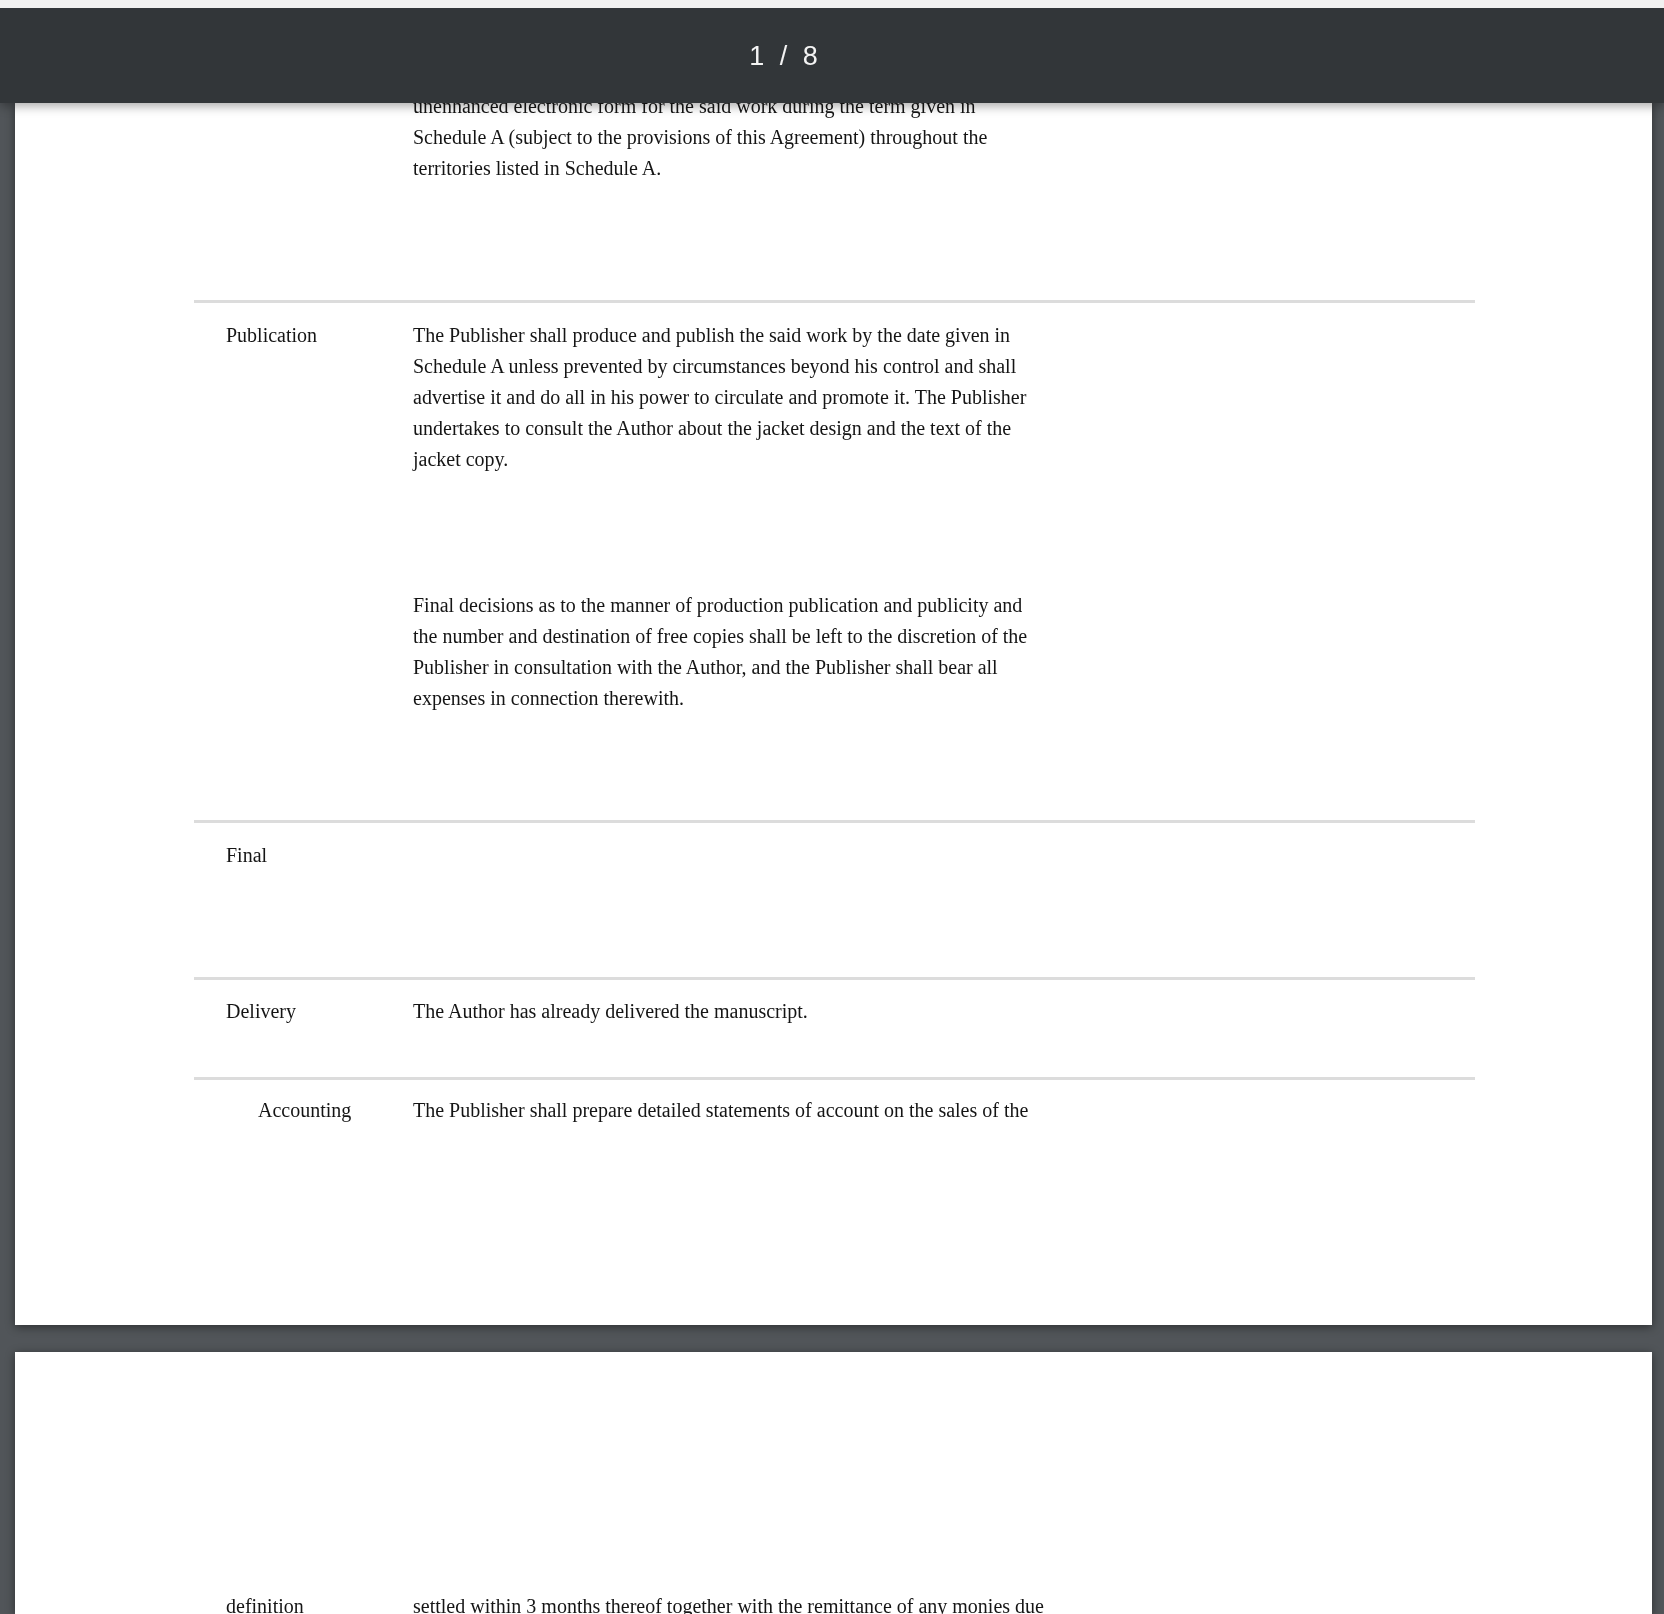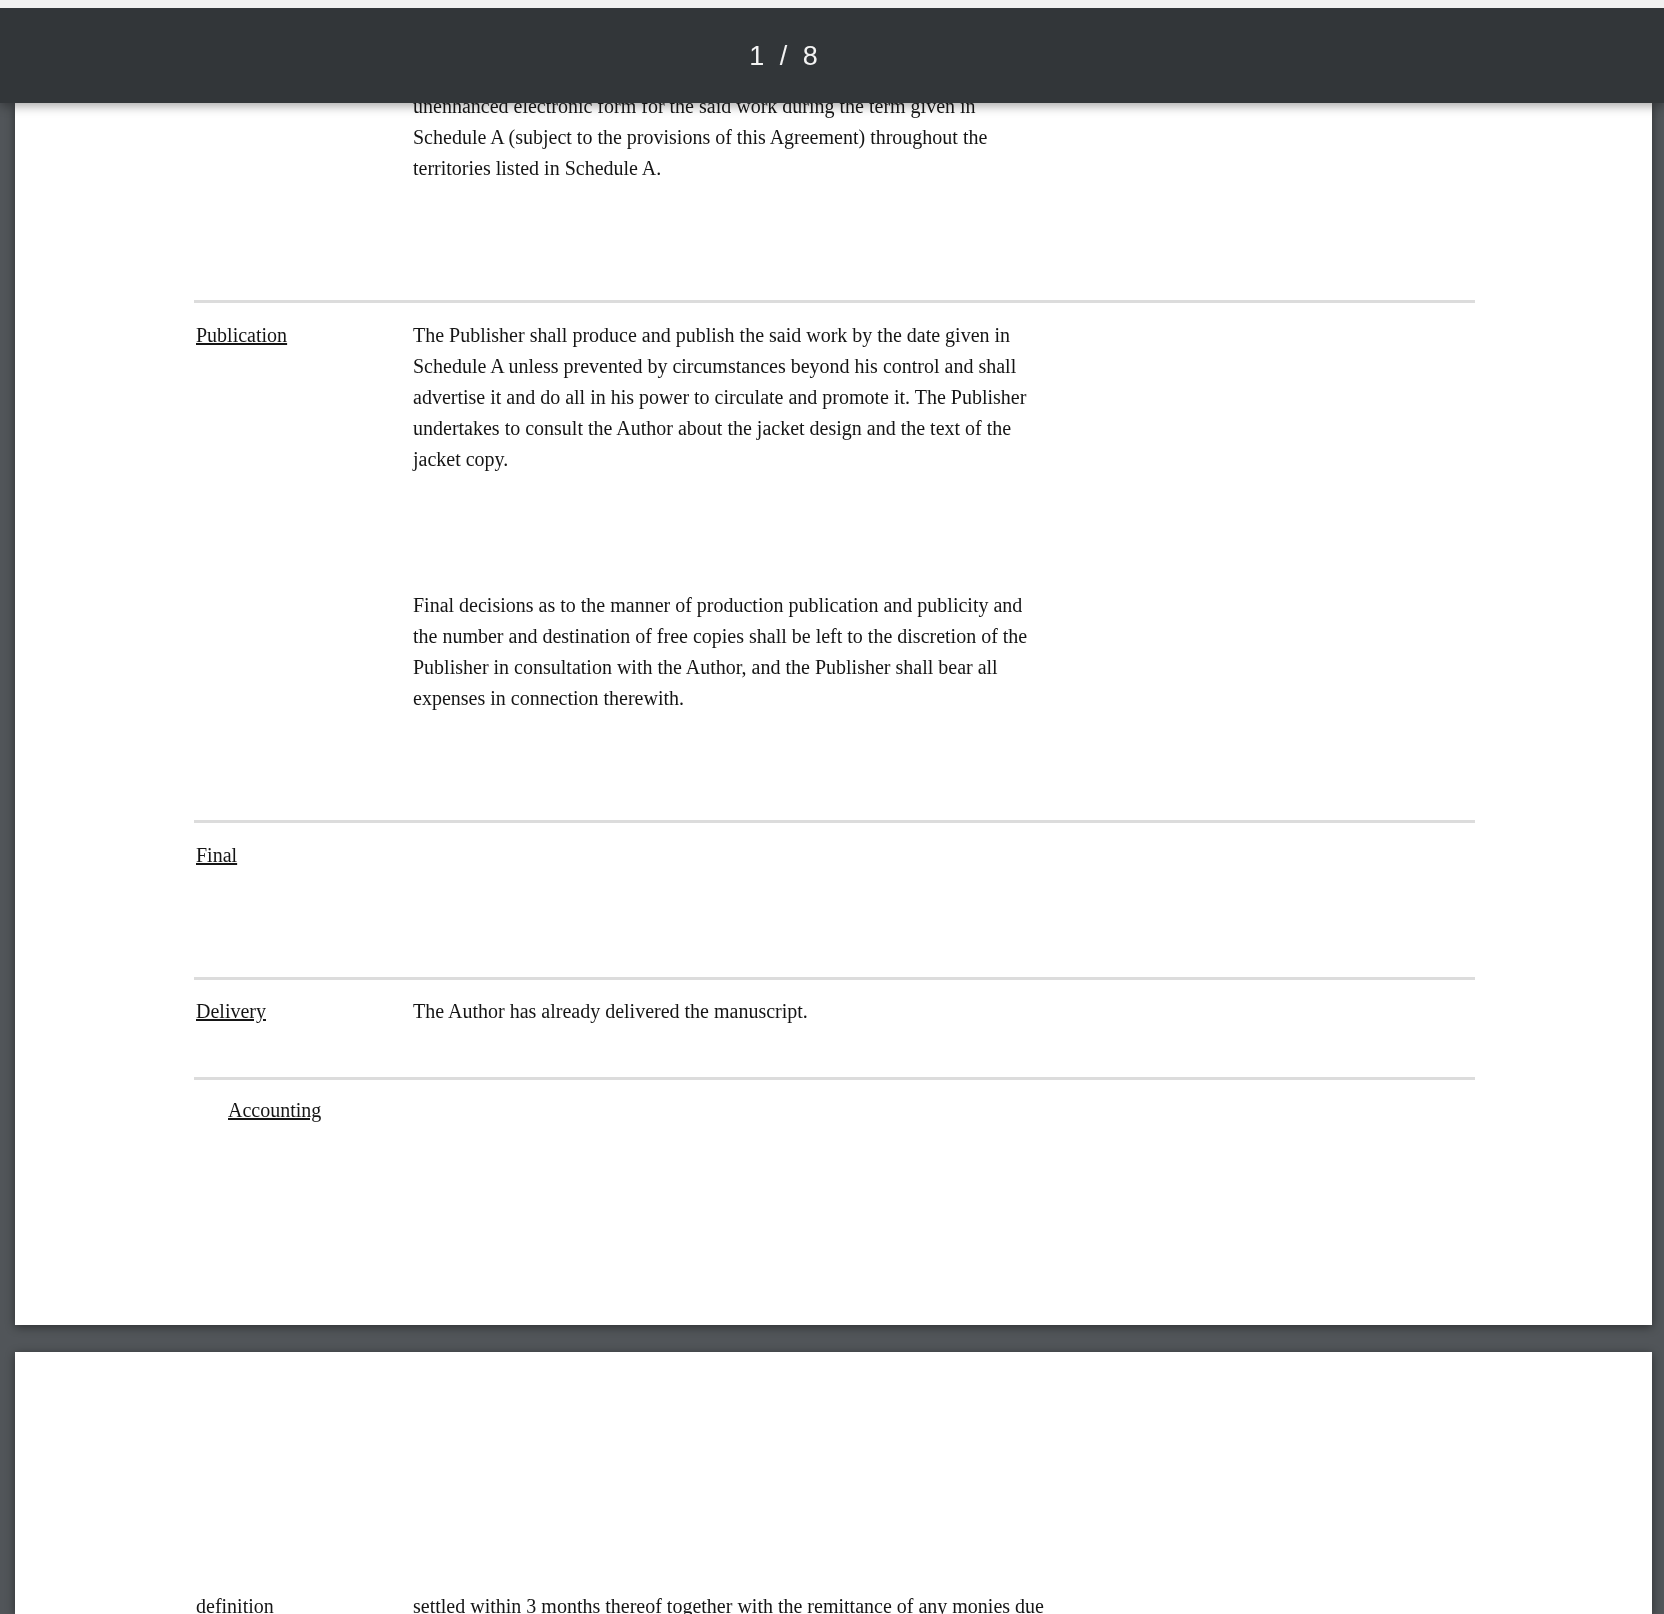--- a/index.html
+++ b/index.html
@@ -28,21 +28,21 @@
   }
   .page1 { top:103px; height:1222px; }
   .page2 { top:1352px; height:262px; }
 
   .doc-text {
     position:absolute;
     font-family:"Liberation Serif", serif;
     font-size:20px; line-height:31px;
     color:#151515; white-space:pre;
   }
-  .label { left:181px;text-decoration:underline; }
+  .label { left:211px; }
   .bodycol { left:398px; }
 
   .divider {
     position:absolute; left:179px; width:1281px; height:3px;
     background:#dcdcdc;
   }
 
   
   .intro        { top:-43px; }
   .d1           { top:197px; }
@@ -102,18 +102,19 @@
   <div class="doc-text label form-label">Final</div>
 
   <div class="divider d3"></div>
 
   <div class="doc-text label deliv-label">Delivery</div>
   <div class="doc-text bodycol deliv-body">The Author has already delivered the manuscript.</div>
 
   <div class="divider d4"></div>
 
   <div class="doc-text label acct-label">Accounting</div>
+  <div class="doc-text bodycol acct-body">The Publisher shall prepare detailed statements of account on the sales of the</div>
 </div>
 
 <div class="page page2">
   <div class="doc-text label row2-label3">definition</div>
   <div class="doc-text bodycol row2-body3">settled within 3 months thereof together with the remittance of any monies due</div>
 </div>
 
 </body></html>

